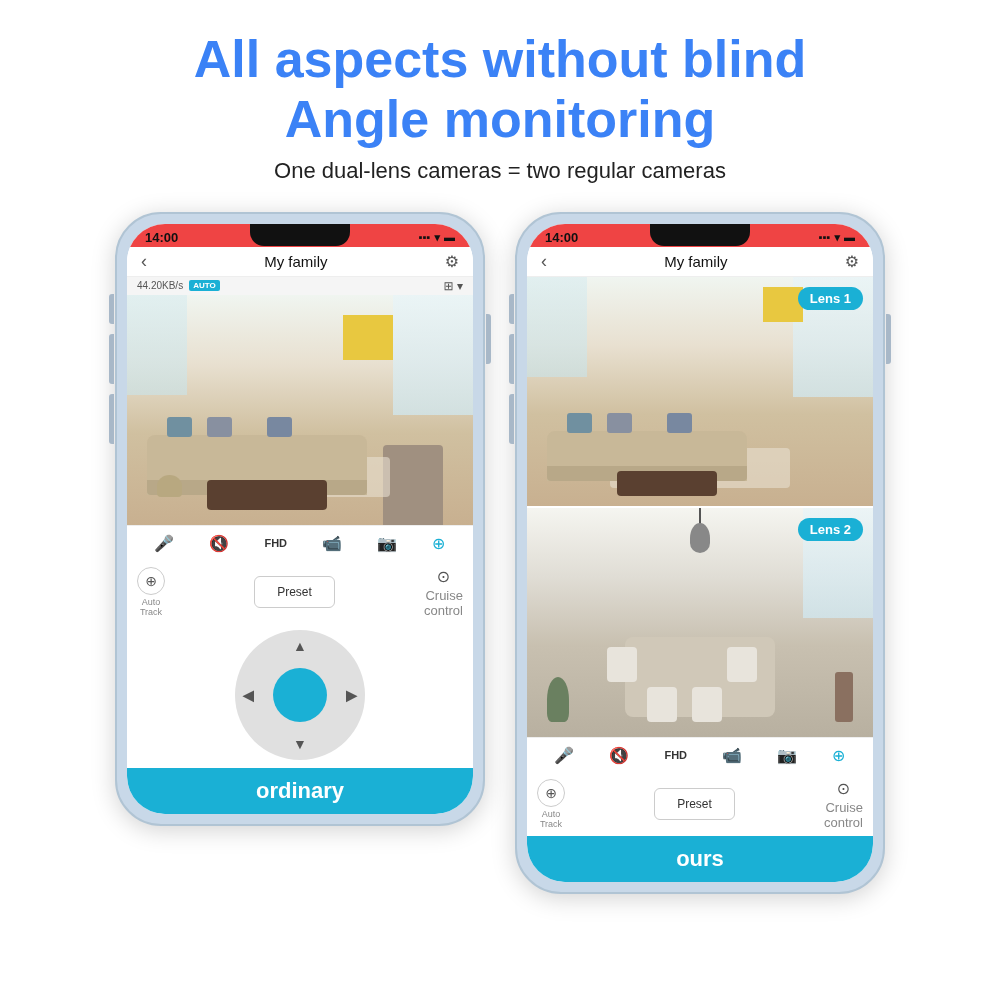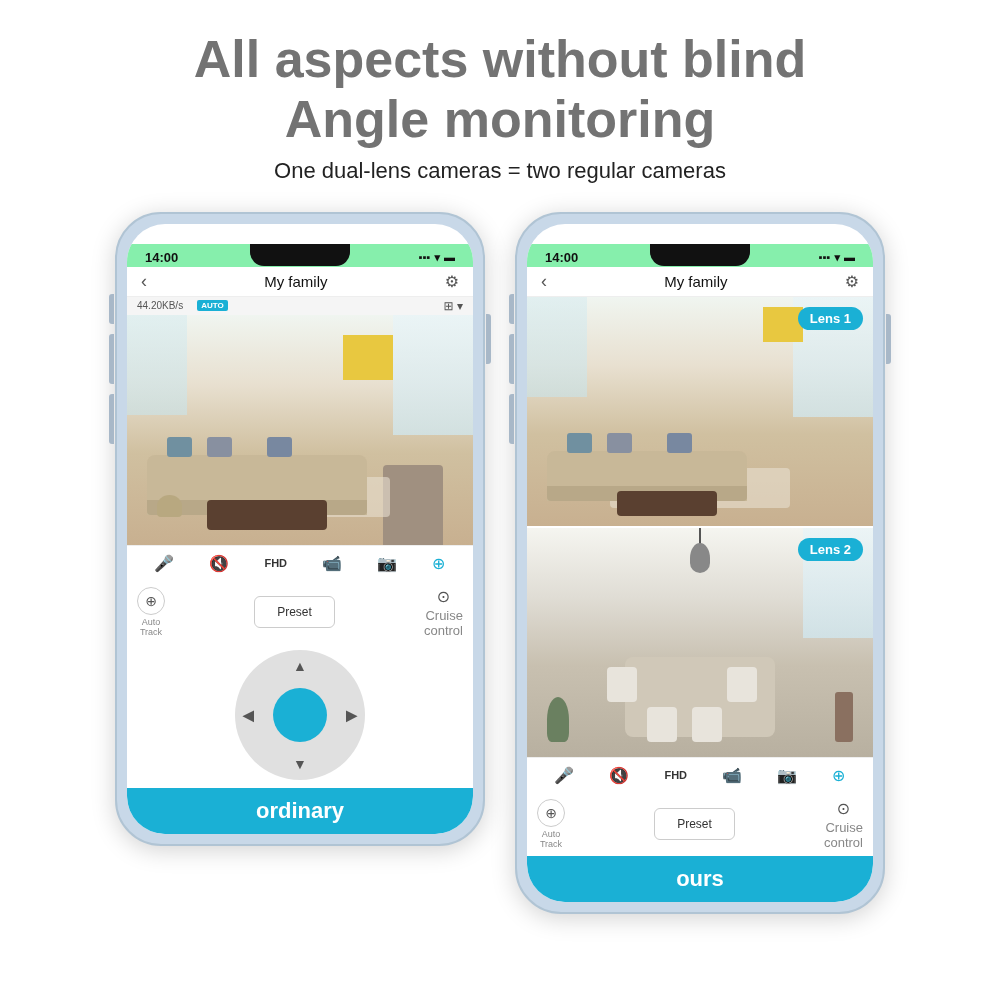--- a/index.html
+++ b/index.html
@@ -21,21 +21,21 @@
     }
 
     
     .header {
       text-align: center;
       padding: 30px 20px 10px;
     }
     .header-title {
       font-size: 52px;
       font-weight: 900;
-      color: #737373;
+      color: #3b82f6;
       line-height: 1.15;
     }
     .header-subtitle {
       font-size: 22px;
       color: #222;
       font-weight: 400;
       margin-top: 8px;
     }
 
     
@@ -63,31 +63,30 @@
 
     .phone-inner {
       background: #fff;
       border-radius: 38px;
       overflow: hidden;
       position: relative;
     }
 
     
     .phone-top-bar {
-      background: #86efac;
+      background: #ef4444;
       display: flex;
       align-items: center;
       justify-content: space-between;
       padding: 6px 18px 2px;
       font-size: 13px;
       font-weight: 600;
       color: #111;
       position: relative;
       z-index: 2;
-      margin-top: 20px;
     }
     .phone-notch {
       width: 100px;
       height: 22px;
       background: #111;
       border-radius: 0 0 14px 14px;
       position: absolute;
       left: 50%;
       transform: translateX(-50%);
       top: 0;
@@ -220,21 +219,21 @@
     }
 
     
     .speed-bar {
       background: #f5f5f5;
       padding: 2px 10px;
       font-size: 10px;
       color: #555;
       display: flex;
       align-items: center;
-      gap: 14px;
+      gap: 6px;
     }
     .auto-badge {
       background: #1ab0d5;
       color: #fff;
       font-size: 8px;
       font-weight: 700;
       padding: 1px 4px;
       border-radius: 2px;
     }
 

